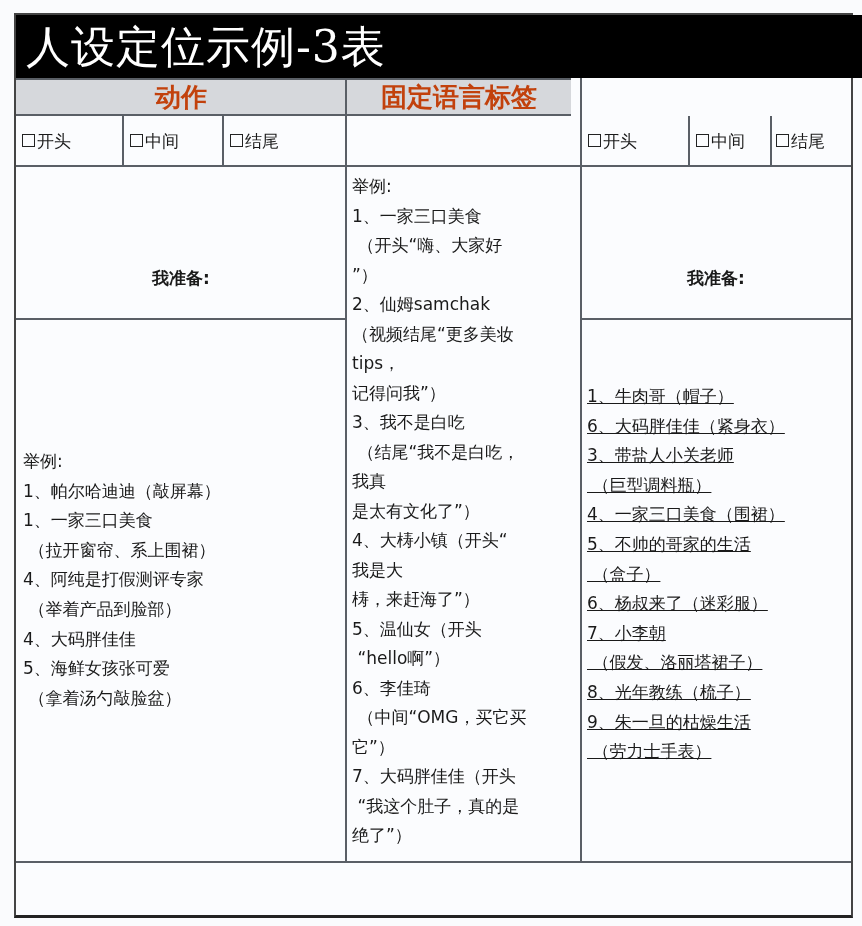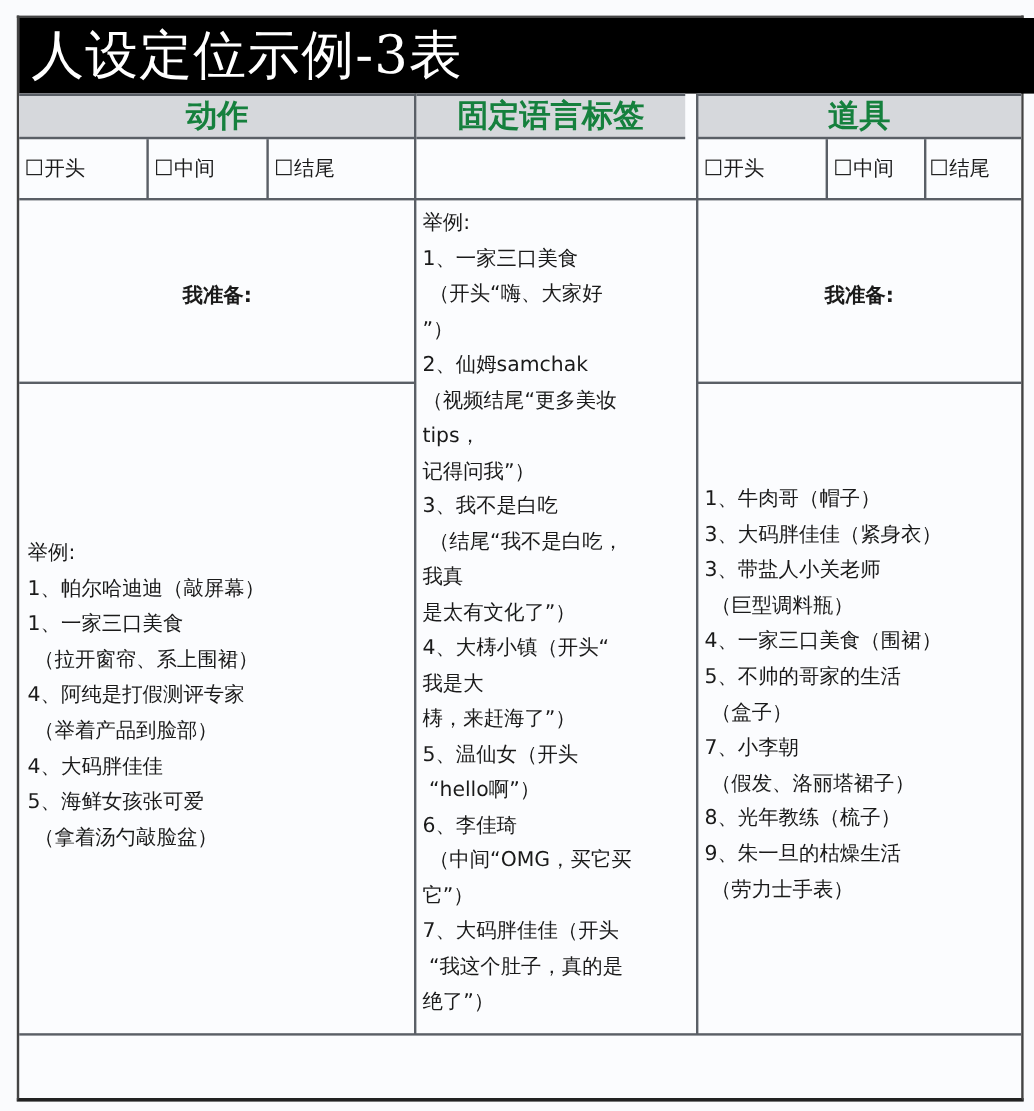--- a/index.html
+++ b/index.html
@@ -7,41 +7,40 @@
          font-family:"DejaVu Sans", "Liberation Sans", sans-serif; color:#1a1a1a; }
   .sheet { position:absolute; left:14px; top:13px; width:839px; height:905px;
            background:#fbfcfe; border-left:2px solid #444; border-right:2px solid #444;
            border-top:2px solid #444; border-bottom:3px solid #222; box-sizing:border-box; }
   .title-bar { position:absolute; left:0; top:0; width:857px; height:63px; background:#000;
                color:#fff; font-family:"DejaVu Serif", "Liberation Serif", serif;
                font-size:44px; line-height:63px; padding-left:10px; box-sizing:border-box;
                letter-spacing:1px; }
   .hdr { position:absolute; top:63px; height:38px; background:#d6d8dc;
          border-top:2px solid #5a5f66; border-bottom:2px solid #5a5f66; box-sizing:border-box;
-         color:#15803d; font-weight:bold; font-size:26px; text-align:center; line-height:34px; }
+         color:#c2410c; font-weight:bold; font-size:26px; text-align:center; line-height:34px; }
   .vline { position:absolute; background:#5a5f66; width:2px; }
   .hline { position:absolute; background:#5a5f66; height:2px; }
   .cb { position:absolute; top:101px; height:45px; font-size:17px; line-height:50px;
         padding-left:6px; box-sizing:border-box; white-space:nowrap; }
   .cb .box { display:inline-block; width:11px; height:11px; border:1.5px solid #222;
              vertical-align:middle; margin-right:2px; margin-top:-3px; }
-  .prep { position:absolute; font-size:17px; font-weight:bold; text-align:center; }
+  .prep { position:absolute; font-size:17px; font-weight:bold; text-align:center;margin-top:32px; }
   .list { position:absolute; font-size:17px; line-height:29.6px; white-space:pre; }
   .mid-list { position:absolute; font-size:17px; line-height:29.5px; white-space:pre; }
   .footer-mark { position:absolute; right:10px; bottom:9px; font-size:19px; color:#222; }
 </style>
 </head>
 <body>
 
 <div class="sheet">
   <div class="title-bar">人设定位示例-3表</div>
 
   <div class="hdr" style="left:0;width:330px;">动作</div>
   <div class="hdr" style="left:331px;width:224px;">固定语言标签</div>
-  <div class="hdr" style="left:565px;width:270px;">道具</div>
 
   <div class="vline" style="left:329px;top:63px;height:784px;"></div>
   <div class="vline" style="left:564px;top:63px;height:784px;"></div>
   <div class="vline" style="left:106px;top:101px;height:50px;"></div>
   <div class="vline" style="left:206px;top:101px;height:50px;"></div>
   <div class="vline" style="left:672px;top:101px;height:50px;"></div>
   <div class="vline" style="left:754px;top:101px;height:50px;"></div>
 
   <div class="hline" style="left:0;top:150px;width:835px;"></div>
   <div class="hline" style="left:0;top:303px;width:330px;"></div>
@@ -56,15 +55,15 @@
   <div class="cb" style="left:674px;width:80px;"><span class="box"></span><span>中间</span></div>
   <div class="cb" style="left:756px;width:79px;padding-left:4px;"><span class="box"></span><span>结尾</span></div>
 
   <div class="prep" style="left:0;top:220px;width:330px;">我准备:</div>
   <div class="prep" style="left:565px;top:220px;width:270px;">我准备:</div>
 
   <div class="list" style="left:7px;top:432px;"><div>举例:</div><div>1、帕尔哈迪迪（敲屏幕）</div><div>1、一家三口美食</div><div> （拉开窗帘、系上围裙）</div><div>4、阿纯是打假测评专家</div><div> （举着产品到脸部）</div><div>4、大码胖佳佳</div><div>5、海鲜女孩张可爱</div><div> （拿着汤勺敲脸盆）</div></div>
 
   <div class="mid-list" style="left:336px;top:157px;"><div>举例:</div><div>1、一家三口美食</div><div> （开头“嗨、大家好</div><div>”）</div><div>2、仙姆samchak</div><div>（视频结尾“更多美妆</div><div>tips，</div><div>记得问我”）</div><div>3、我不是白吃</div><div> （结尾“我不是白吃，</div><div>我真</div><div>是太有文化了”）</div><div>4、大梼小镇（开头“</div><div>我是大</div><div>梼，来赶海了”）</div><div>5、温仙女（开头</div><div> “hello啊”）</div><div>6、李佳琦</div><div> （中间“OMG，买它买</div><div>它”）</div><div>7、大码胖佳佳（开头</div><div> “我这个肚子，真的是</div><div>绝了”）</div></div>
 
-  <div class="list" style="left:571px;top:387px;"><div>1、牛肉哥（帽子）</div><div>3、大码胖佳佳（紧身衣）</div><div>3、带盐人小关老师</div><div> （巨型调料瓶）</div><div>4、一家三口美食（围裙）</div><div>5、不帅的哥家的生活</div><div> （盒子）</div><div>7、小李朝</div><div> （假发、洛丽塔裙子）</div><div>8、光年教练（梳子）</div><div>9、朱一旦的枯燥生活</div><div> （劳力士手表）</div></div>
+  <div class="list" style="left:571px;top:367px;text-decoration:underline;"><div>1、牛肉哥（帽子）</div><div>6、大码胖佳佳（紧身衣）</div><div>3、带盐人小关老师</div><div> （巨型调料瓶）</div><div>4、一家三口美食（围裙）</div><div>5、不帅的哥家的生活</div><div> （盒子）</div><div>6、杨叔来了（迷彩服）</div><div>7、小李朝</div><div> （假发、洛丽塔裙子）</div><div>8、光年教练（梳子）</div><div>9、朱一旦的枯燥生活</div><div> （劳力士手表）</div></div>
 
 </div>
 
 </body></html>

